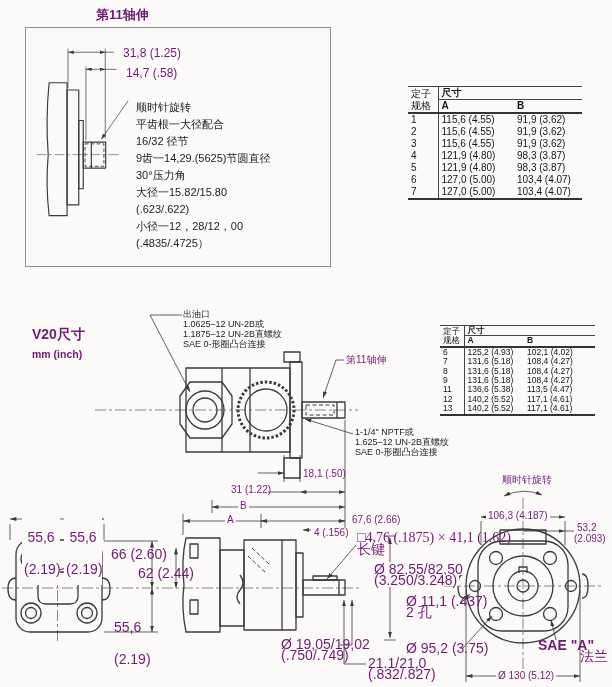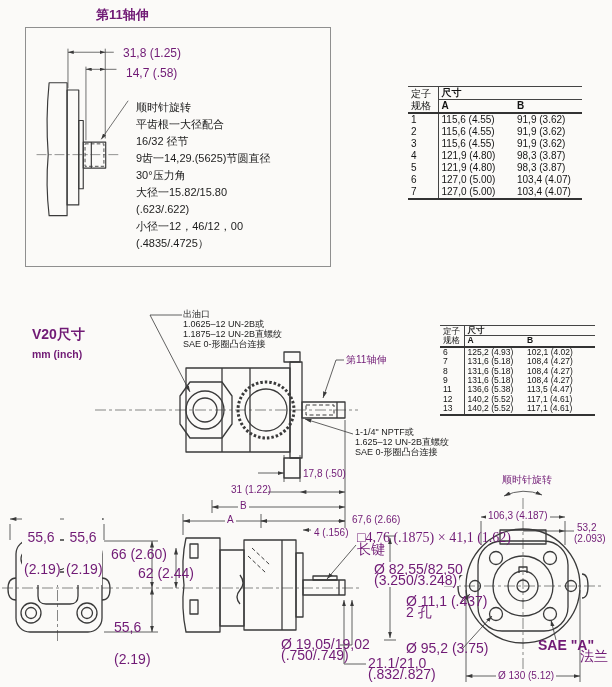--- a/index.html
+++ b/index.html
@@ -70,21 +70,21 @@
   <div class="lbl s12" style="left:97px;top:19px;">31,8 (1.25)</div>
   <div class="lbl s12" style="left:100px;top:39px;">14,7 (.58)</div>
   <div class="abs" style="left:110px;top:71px;">
     <div class="s11">顺时针旋转</div>
     <div class="s11">平齿根一大径配合</div>
     <div class="s11">16/32 径节</div>
     <div class="s11">9齿一14,29.(5625)节圆直径</div>
     <div class="s11">30°压力角</div>
     <div class="s11">大径一15.82/15.80</div>
     <div class="s11">(.623/.622)</div>
-    <div class="s11">小径一12，46/12，00</div>
+    <div class="s11">小径一12，28/12，00</div>
     <div class="s11">(.4835/.4725）</div>
   </div>
 </div>
 
 <table id="table1" class="spec">
   <colgroup>
       <col style="width:30px">
       <col style="width:76px">
       <col style="width:68px">
     </colgroup>
@@ -318,21 +318,21 @@
 </div>
 
 <div class="lbl s10" style="left:346px;top:354px;">第11轴伸</div>
 
 <div class="abs" style="left:355px;top:427px;z-index:3;">
   <div class="s9">1-1/4" NPTF或</div>
   <div class="s9">1.625–12 UN-2B直螺纹</div>
   <div class="s9">SAE 0-形圈凸台连接</div>
 </div>
 
-<div class="lbl s10" style="left:303px;top:468px;">17,8 (.50)</div>
+<div class="lbl s10" style="left:303px;top:468px;">18,1 (.50)</div>
 <div class="lbl s10" style="left:231px;top:484px;">31 (1.22)</div>
 <div class="lbl s10 bg" style="left:238px;top:500px;">B</div>
 <div class="lbl s10 bg" style="left:225px;top:514px;">A</div>
 <div class="lbl s10" style="left:352px;top:514px;">67,6 (2.66)</div>
 <div class="lbl s10" style="left:314px;top:527px;">4 (.156)</div>
 <div class="lbl s95" style="left:357px;top:533px;font-family:Liberation Serif, serif;">□4,76 (.1875) × 41,1 (1.62)</div>
 <div class="lbl s95" style="left:357px;top:544px;">长键</div>
 <div class="lbl s95 bg" style="left:372px;top:564px;">Ø 82,55/82,50</div>
 <div class="lbl s95 bg" style="left:372px;top:575px;">(3.250/3.248)</div>
 <div class="lbl s95" style="left:406px;top:596px;">Ø 11,1 (.437)</div>

